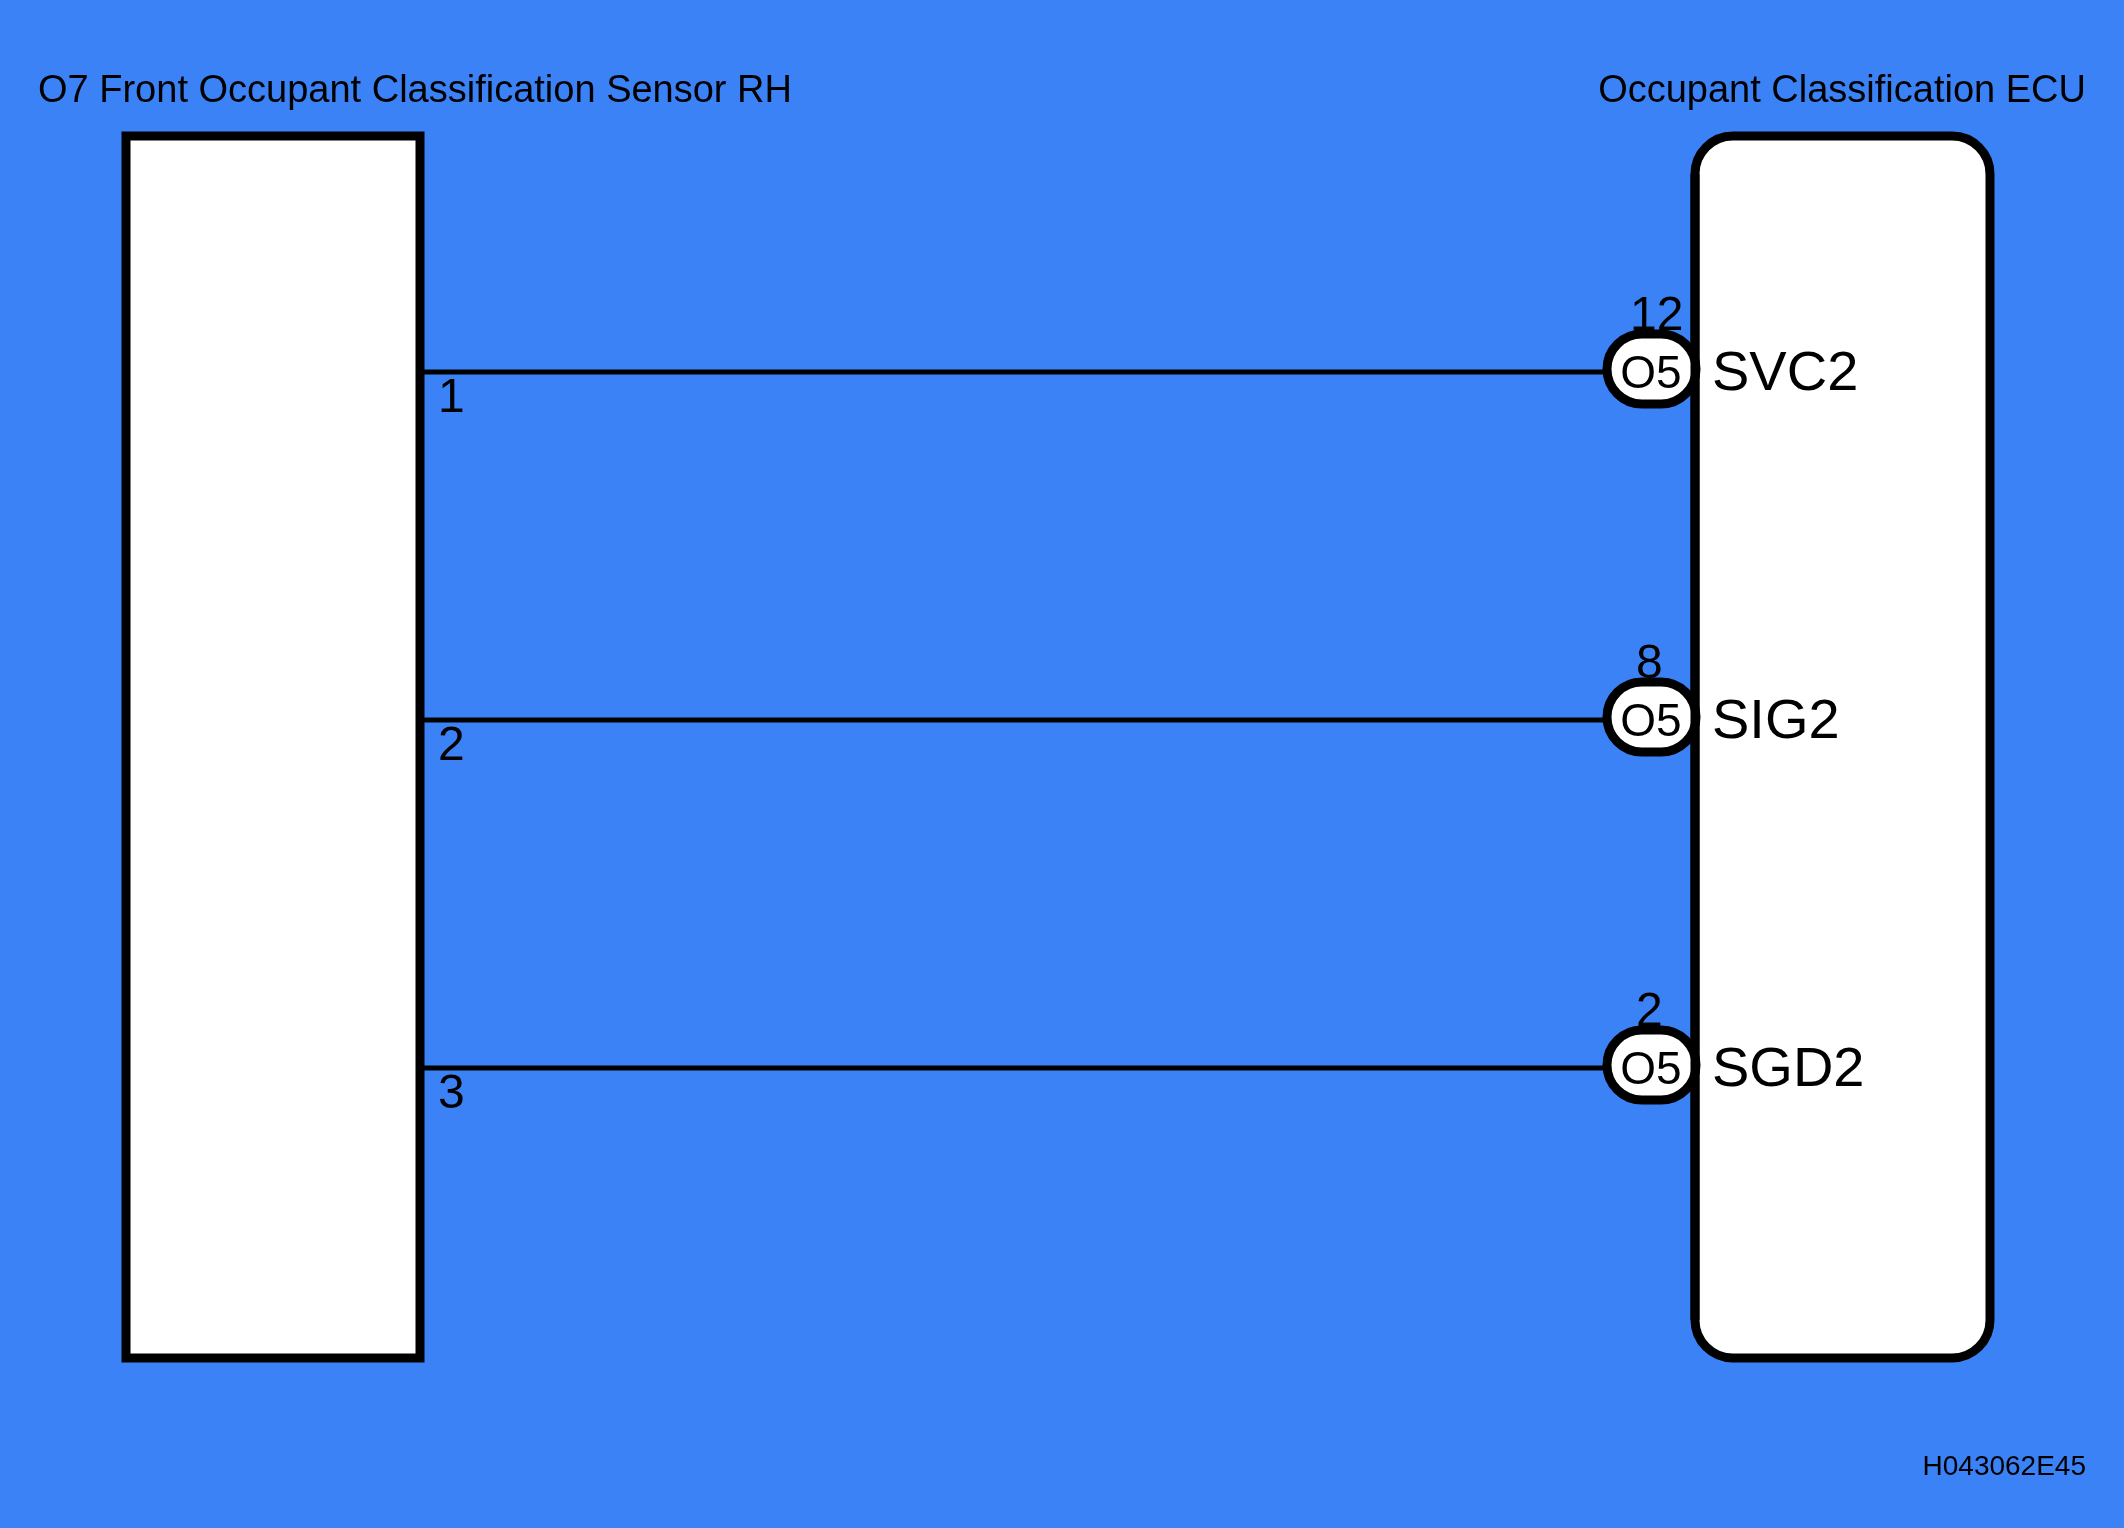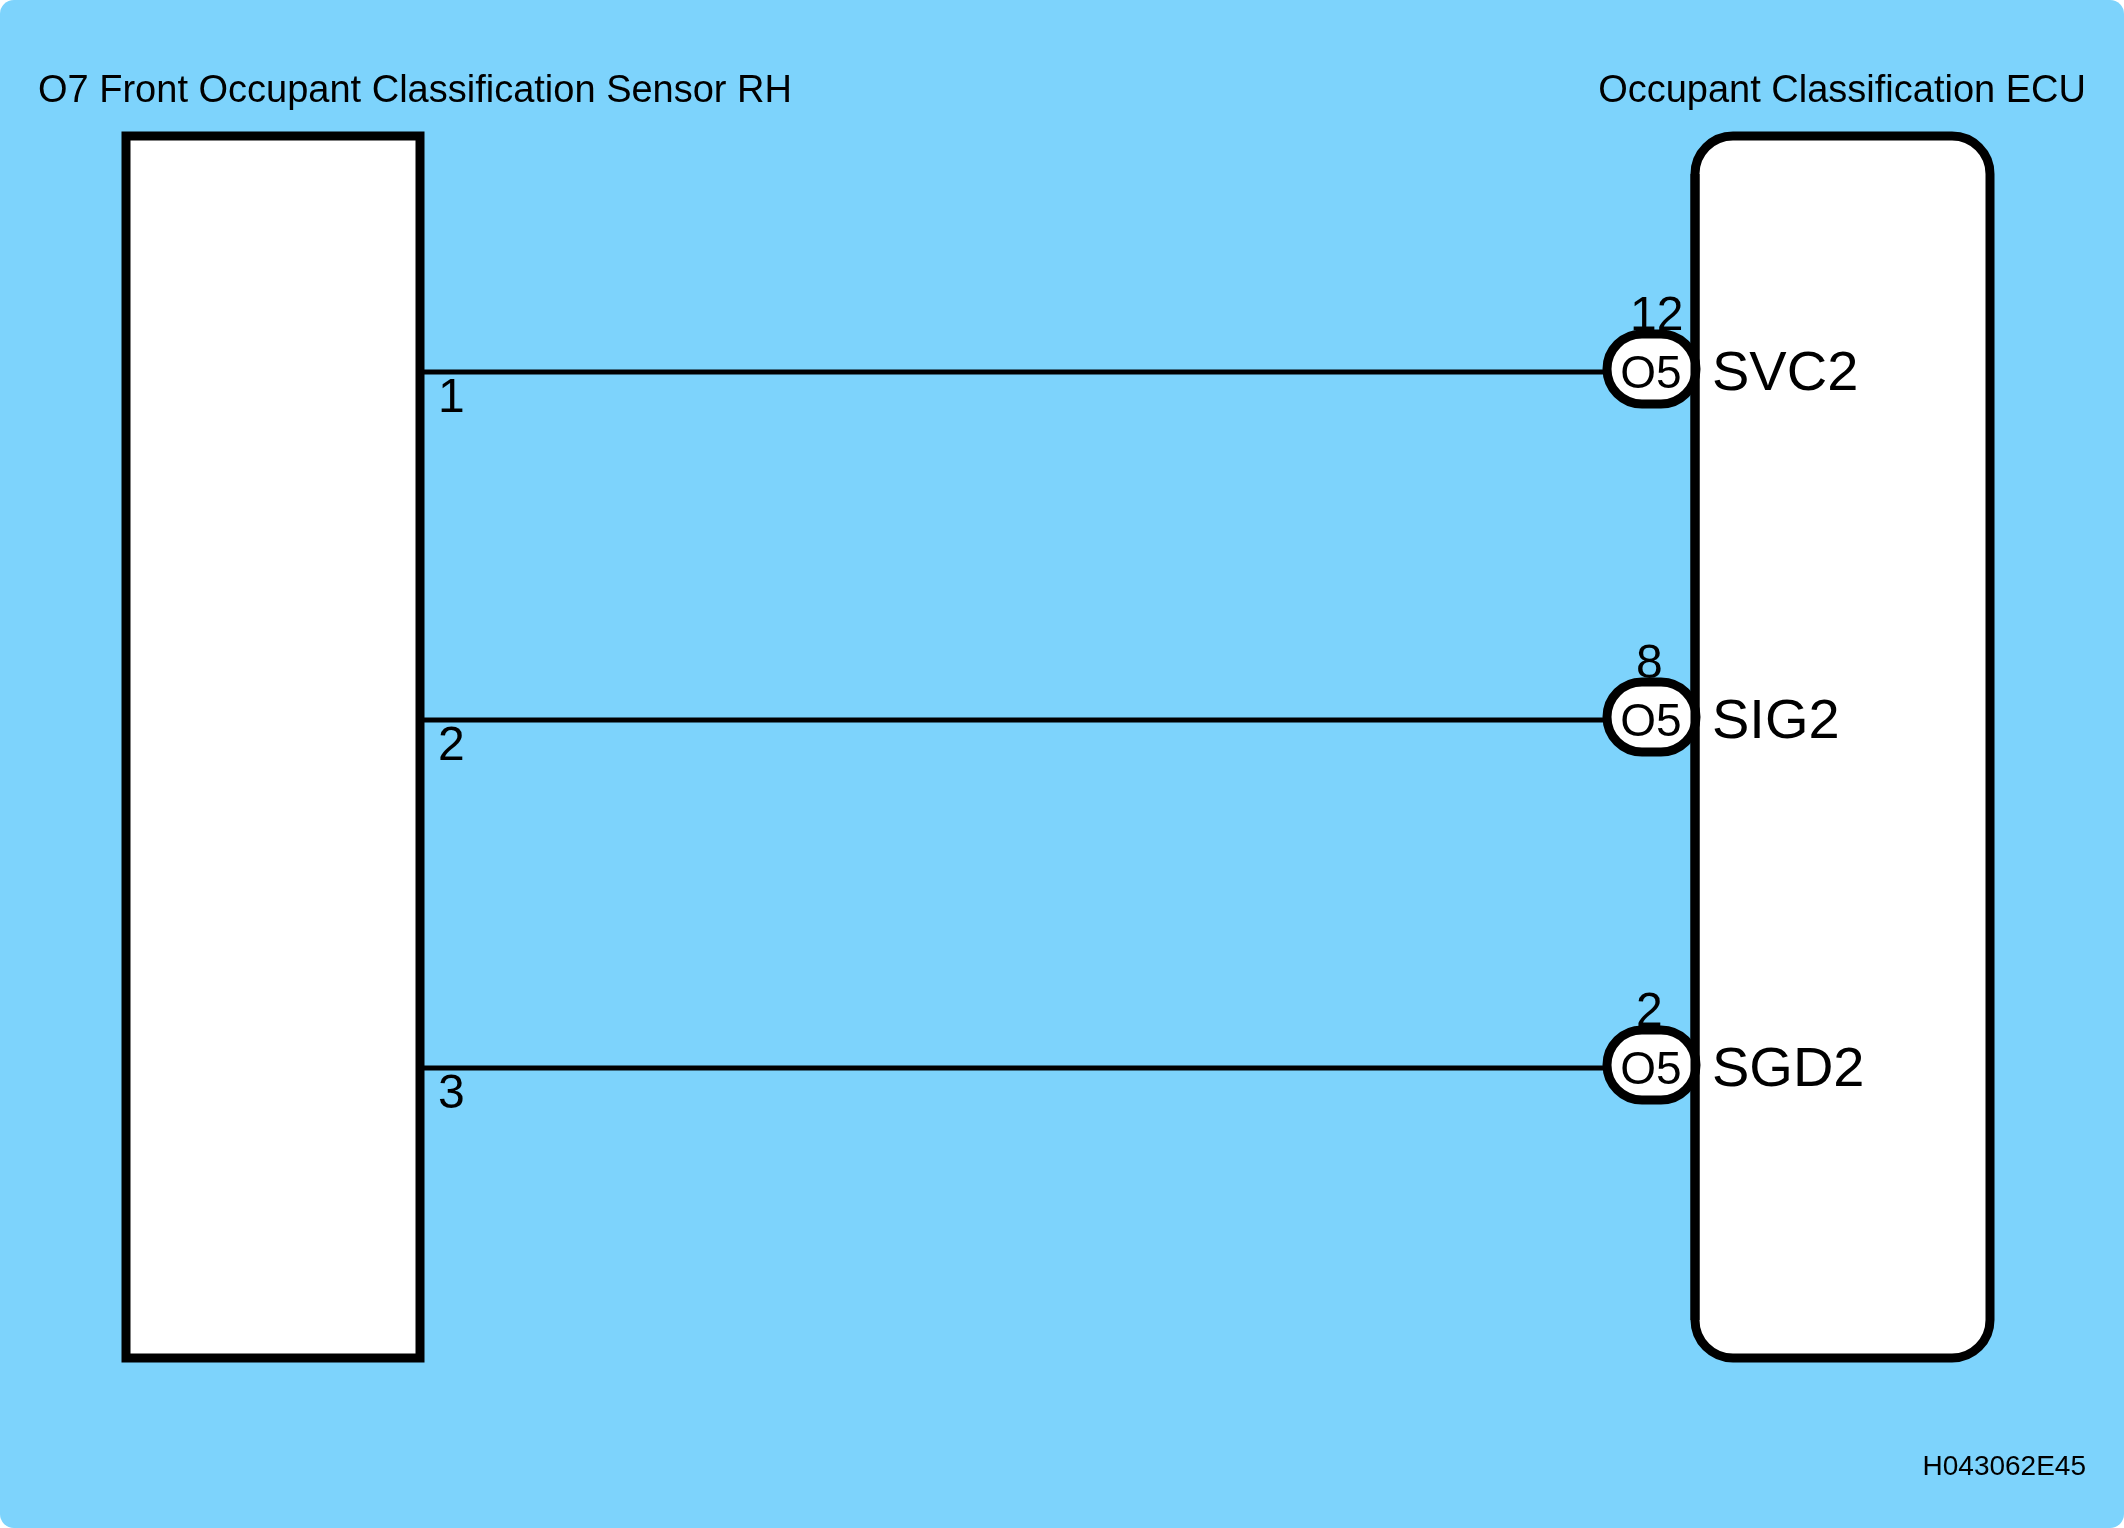--- a/index.html
+++ b/index.html
@@ -9,23 +9,22 @@
     background: #ffffff;
   }
   body {
     font-family: "Liberation Sans", sans-serif;
     color: #000000;
   }
   #diagram-root {
     position: relative;
     width: 2124px;
     height: 1528px;
-    background: #7dd3fc;
+    background: #3b82f6;
     overflow: hidden;
-    border-radius: 14px;
   }
   #diagram-svg {
     position: absolute;
     top: 0;
     left: 0;
     width: 2124px;
     height: 1528px;
     display: block;
   }
   .title-text {

